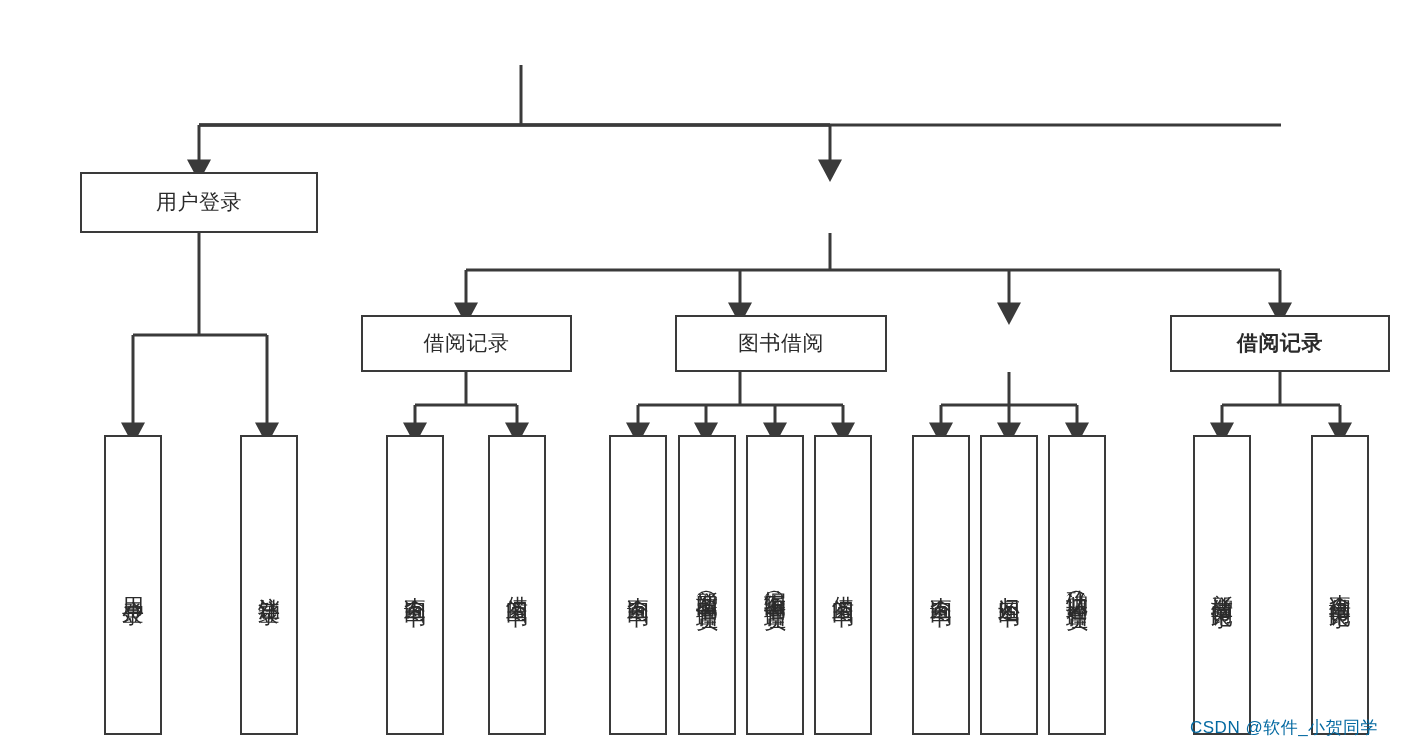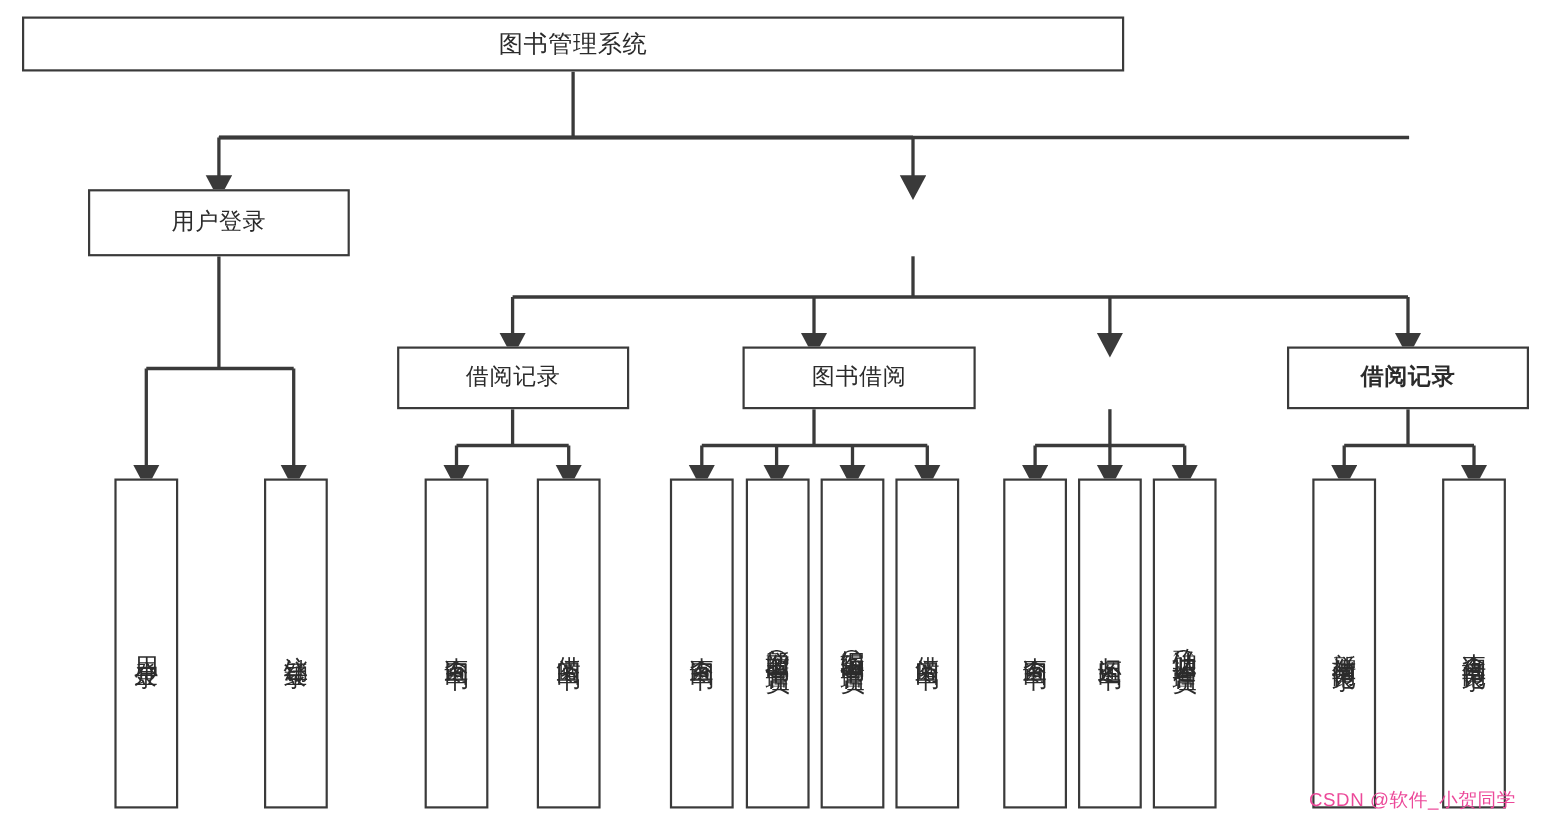--- a/index.html
+++ b/index.html
@@ -60,21 +60,21 @@
     writing-mode: vertical-rl;
     text-orientation: upright;
     font-size: 22px;
     line-height: 1.0;
     letter-spacing: 3px;
     max-height: 100%;
   }
   .watermark {
     position: absolute;
     font-size: 17px;
-    color: #ec4899;
+    color: #0369a1;
     white-space: nowrap;
     letter-spacing: 0.5px;
   }
 </style>
 </head>
 <body>
 
 <div id="canvas">
 
   <svg id="edges" viewBox="0 0 1405 747" xmlns="http://www.w3.org/2000/svg">
@@ -124,23 +124,20 @@
       <path d="M1009,405 L1009,429" marker-end="url(#arrow)"></path>
       <path d="M1077,405 L1077,429" marker-end="url(#arrow)"></path>
 
       <path d="M1280,372 L1280,405"></path>
       <path d="M1222,405 L1340,405"></path>
       <path d="M1222,405 L1222,429" marker-end="url(#arrow)"></path>
       <path d="M1340,405 L1340,429" marker-end="url(#arrow)"></path>
     </g>
   </svg>
 
-  <div class="node horiz root" style="left:20px; top:15px; width:1002px; height:50px;">
-    <span class="label">图书管理系统</span>
-  </div>
 
   <div class="node horiz" style="left:80px; top:172px; width:238px; height:61px;">
     <span class="label">用户登录</span>
   </div>
 
 
   <div class="node horiz" style="left:361px; top:315px; width:211px; height:57px;">
     <span class="label">借阅记录</span>
   </div>
 

